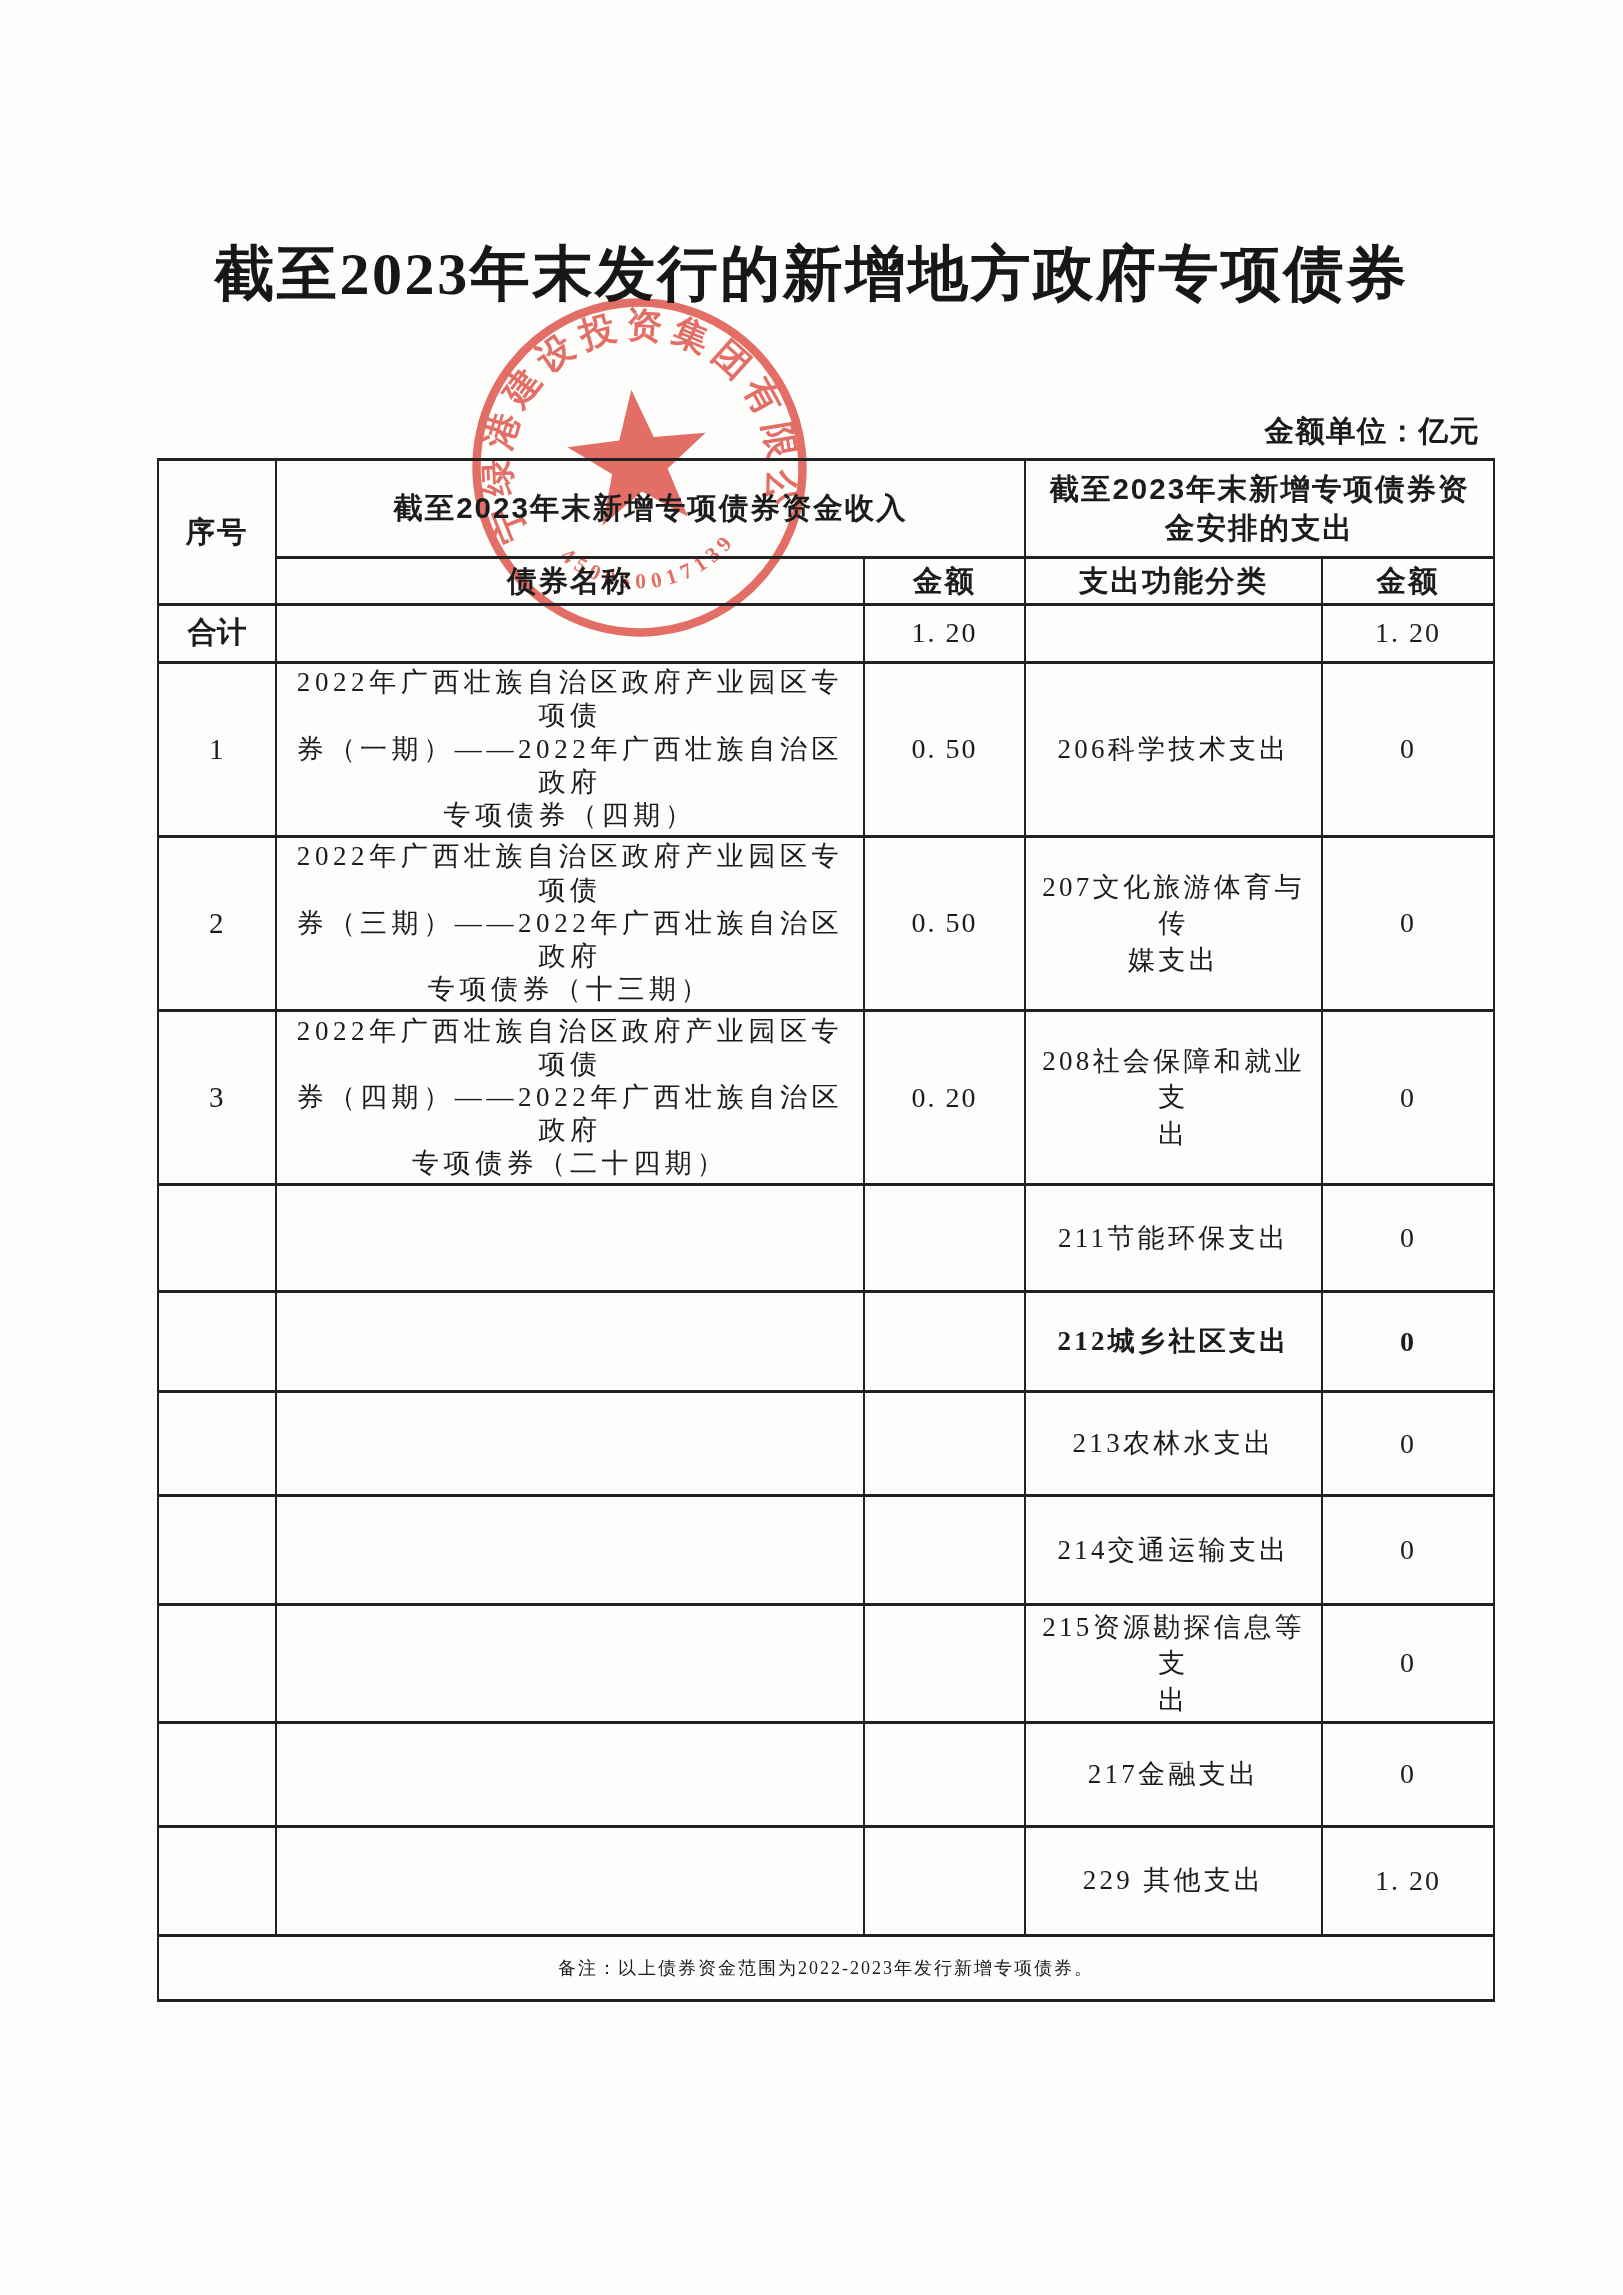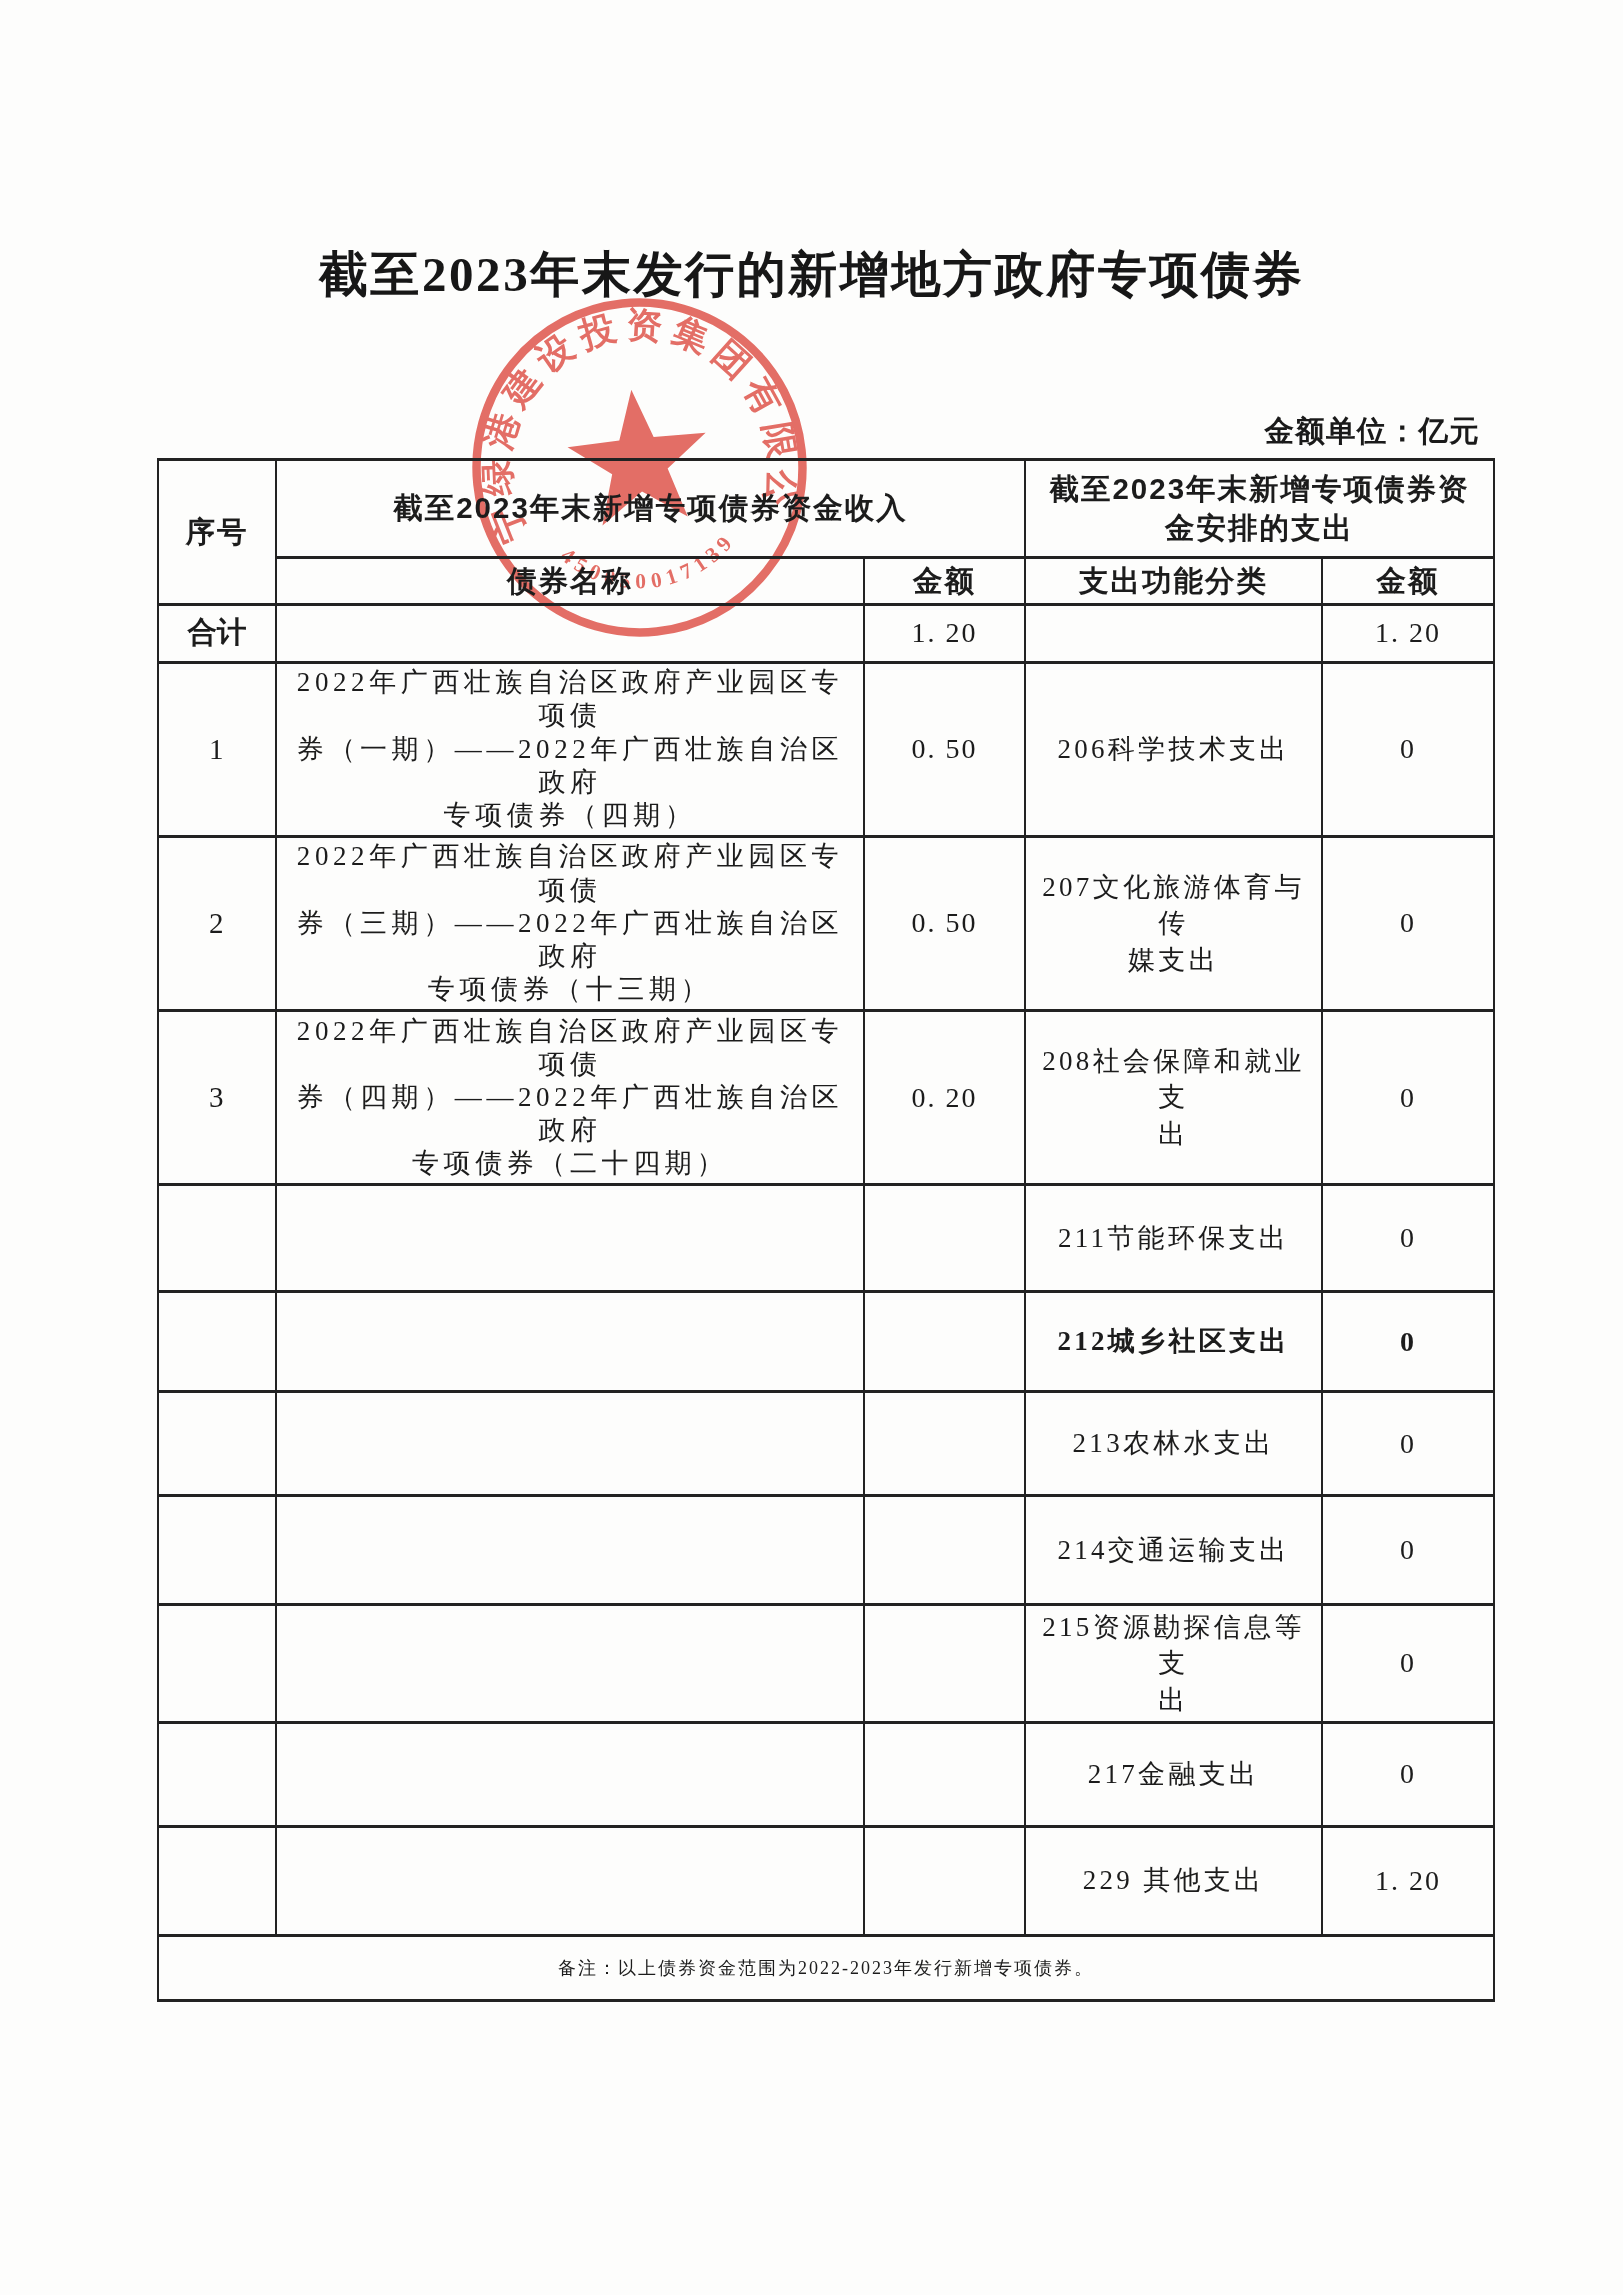--- a/index.html
+++ b/index.html
@@ -10,21 +10,21 @@
     overflow:hidden;
     font-family:"Liberation Serif","DejaVu Serif",serif;
     color:#1c1c1c;
   }
   
   .title-block{
     position:absolute;left:0;top:241px;width:1623px;
     text-align:center;
     font-family:"Liberation Serif","DejaVu Serif",serif;
     font-weight:bold;
-    font-size:49px;
+    font-size:60px;
     line-height:67px;
     letter-spacing:2.6px;
     color:#171717;
   }
   
   .unit-label{
     position:absolute;top:412px;right:143px;
     font-family:"Liberation Sans","DejaVu Sans",sans-serif;
     font-weight:700;
     font-size:29.5px;

